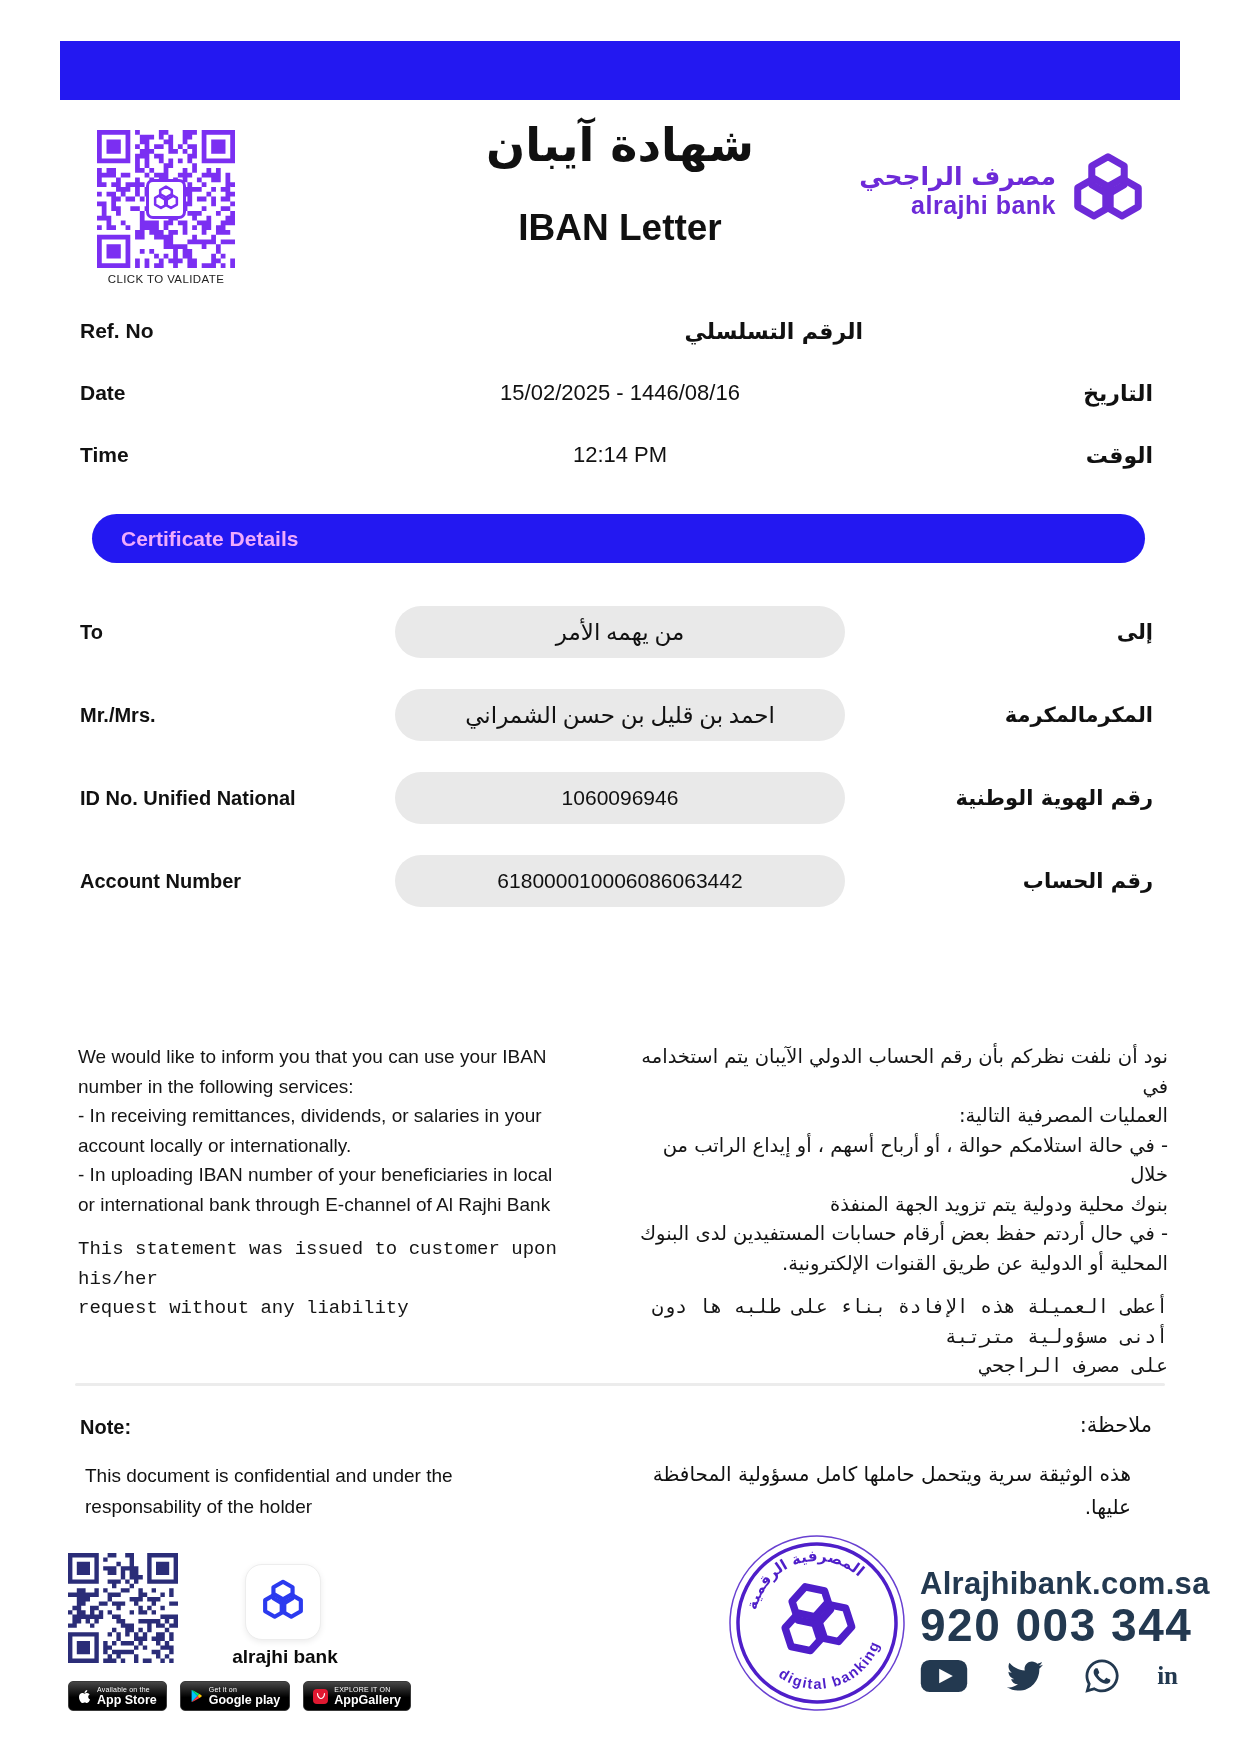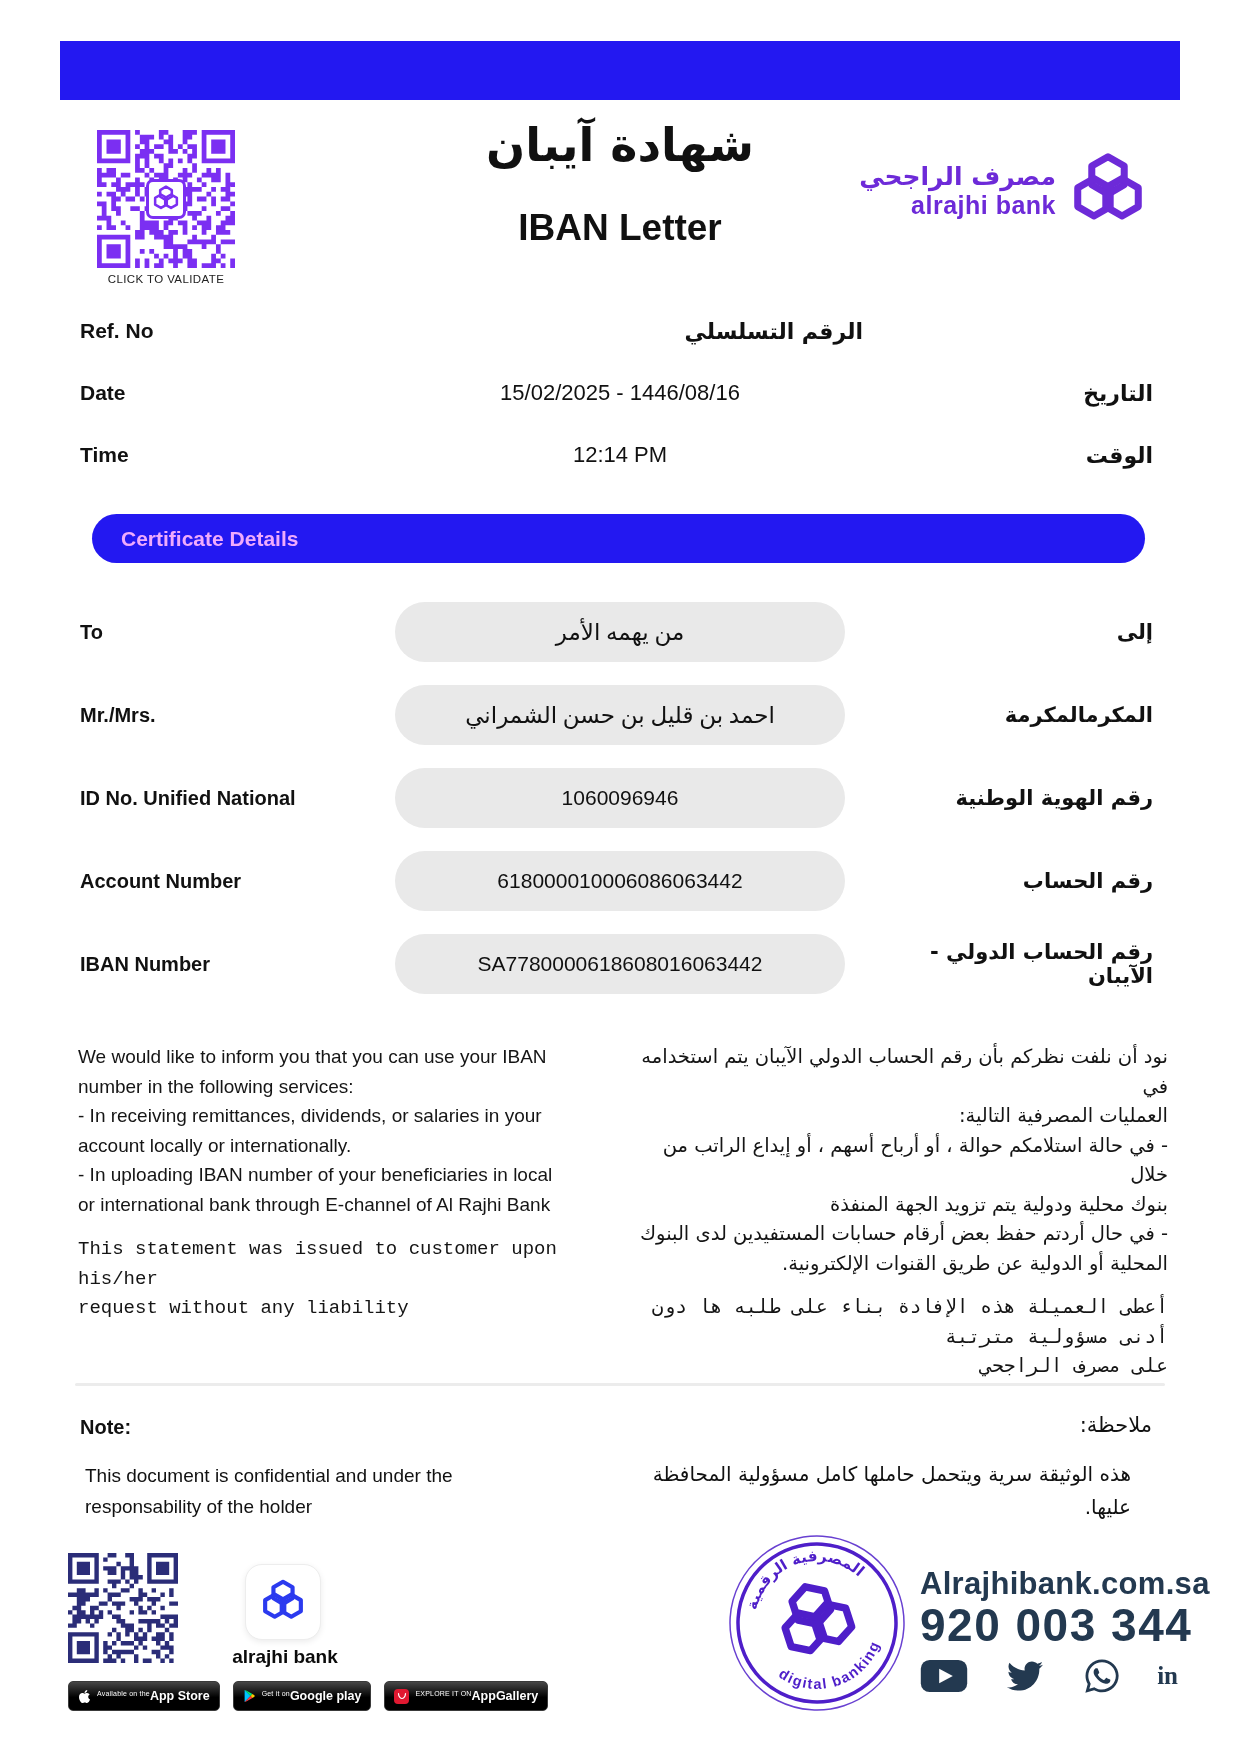--- a/index.html
+++ b/index.html
@@ -28,21 +28,21 @@
   .m-value{text-align:center;font-size:22px;font-weight:500;}
   .m-label-ar{text-align:right;padding-right:27px;font-weight:bold;font-size:22px;direction:rtl;font-family:"DejaVu Sans",sans-serif;}
 
   .banner{left:92px;top:514px;width:1053px;height:49px;background:var(--brand-blue,#2318F1);border-radius:25px;color:#f0abfc;font-weight:bold;font-size:21px;line-height:49px;padding-left:29px;box-sizing:border-box;}
 
   
   .fields{left:60px;top:602px;width:1120px;}
   .field-row{display:grid;grid-template-columns:290px 540px 290px;align-items:center;height:60px;margin-bottom:23px;}
   .f-label{padding-left:20px;font-weight:bold;font-size:20px;}
   .f-pillwrap{display:flex;justify-content:center;}
-  .pill{width:450px;height:60px;background:var(--pill-bg,#E9E9E9);border-radius:30px;display:flex;align-items:center;justify-content:center;font-size:21px;}
+  .pill{width:450px;height:52px;background:var(--pill-bg,#E9E9E9);border-radius:30px;display:flex;align-items:center;justify-content:center;font-size:21px;}
   .pill.serif{font-family:"Liberation Serif","DejaVu Sans",serif;font-size:23px;}
   .f-label-ar{text-align:right;padding-right:27px;font-weight:bold;font-size:21px;direction:rtl;font-family:"DejaVu Sans",sans-serif;}
 
   
   .paras{left:78px;top:1042px;width:1090px;display:flex;justify-content:space-between;}
   .col-en{width:535px;font-size:19px;line-height:29.5px;color:#151515;}
   .col-ar{width:548px;direction:rtl;text-align:right;font-size:19.5px;line-height:29.5px;font-family:"DejaVu Sans",sans-serif;color:#151515;}
   .p{white-space:pre-wrap;}
   .p2{margin-top:16px;font-family:Liberation Mono, monospace;}
 
@@ -54,21 +54,21 @@
   .note-en-text{left:85px;top:1460px;font-size:19px;line-height:31px;white-space:pre-wrap;}
   .note-ar-text{top:1458px;right:109px;width:560px;font-size:20px;line-height:33px;direction:rtl;text-align:right;white-space:pre-wrap;font-family:"DejaVu Sans",sans-serif;}
 
   
   .qr2{left:68px;top:1553px;width:110px;height:110px;}
   .app-icon{left:245px;top:1564px;width:74px;height:74px;background:#fff;border:1px solid #ededed;border-radius:17px;box-shadow:0 2px 6px rgba(0,0,0,.08);display:flex;align-items:center;justify-content:center;}
   .app-icon svg{width:46px;height:46px;color:var(--app-blue,#2B3AEF);}
   .app-label{left:215px;top:1646px;width:140px;text-align:center;font-weight:bold;font-size:19px;color:#0b0b0b;}
   .badges{left:68px;top:1681px;display:flex;gap:13px;}
   .badge{height:28px;display:flex;align-items:center;gap:6px;padding:0 9px;border-radius:5px;background:linear-gradient(#474747,#000 55%);border:1px solid #3a3a3a;color:#fff;cursor:pointer;}
-  .badge .btxt{display:flex;flex-direction:row;justify-content:center;}
+  .badge .btxt{display:flex;flex-direction:column;justify-content:center;}
   .badge .btop{font-size:7px;line-height:8px;letter-spacing:.2px;}
   .badge .bbot{font-size:12.5px;line-height:13px;font-weight:bold;}
   .ag-icon{width:15px;height:15px;background:var(--badge-red,#E01931);border-radius:4px;display:flex;align-items:center;justify-content:center;}
 
   .stamp{left:727px;top:1533px;width:180px;height:180px;}
   .website{left:920px;top:1566px;font-size:31px;font-weight:bold;color:var(--navy-text,#233950);letter-spacing:.3px;}
   .phone{left:920px;top:1598px;font-size:46px;font-weight:bold;color:var(--navy-text,#233950);letter-spacing:1.5px;}
   .social{left:920px;top:1657px;width:258px;display:flex;align-items:center;justify-content:space-between;}
   .social .sicon{color:var(--navy-text,#233950);cursor:pointer;display:flex;align-items:center;}
   .li-text{font-size:25px;font-weight:800;color:var(--navy-text,#233950);line-height:34px;cursor:pointer;font-family:Liberation Serif, serif;}
@@ -158,27 +158,20 @@
         <div class="pill">1060096946</div>
       </div>
     <div class="f-label-ar">رقم الهوية الوطنية</div>
   </div>
   <div class="field-row">
     <div class="f-label">Account Number</div>
     <div class="f-pillwrap">
         <div class="pill">618000010006086063442</div>
       </div>
     <div class="f-label-ar">رقم الحساب</div>
-  </div>
-  <div class="field-row">
-    <div class="f-label">IBAN Number</div>
-    <div class="f-pillwrap">
-        <div class="pill">SA7780000618608016063442</div>
-      </div>
-    <div class="f-label-ar">رقم الحساب الدولي - الآيبان</div>
   </div>
 </div>
 
 <div class="abs paras">
   <div class="col-en">
     <div class="p">We would like to inform you that you can use your IBAN
 number in the following services:
 - In receiving remittances, dividends, or salaries in your
 account locally or internationally.
 - In uploading IBAN number of your beneficiaries in local

